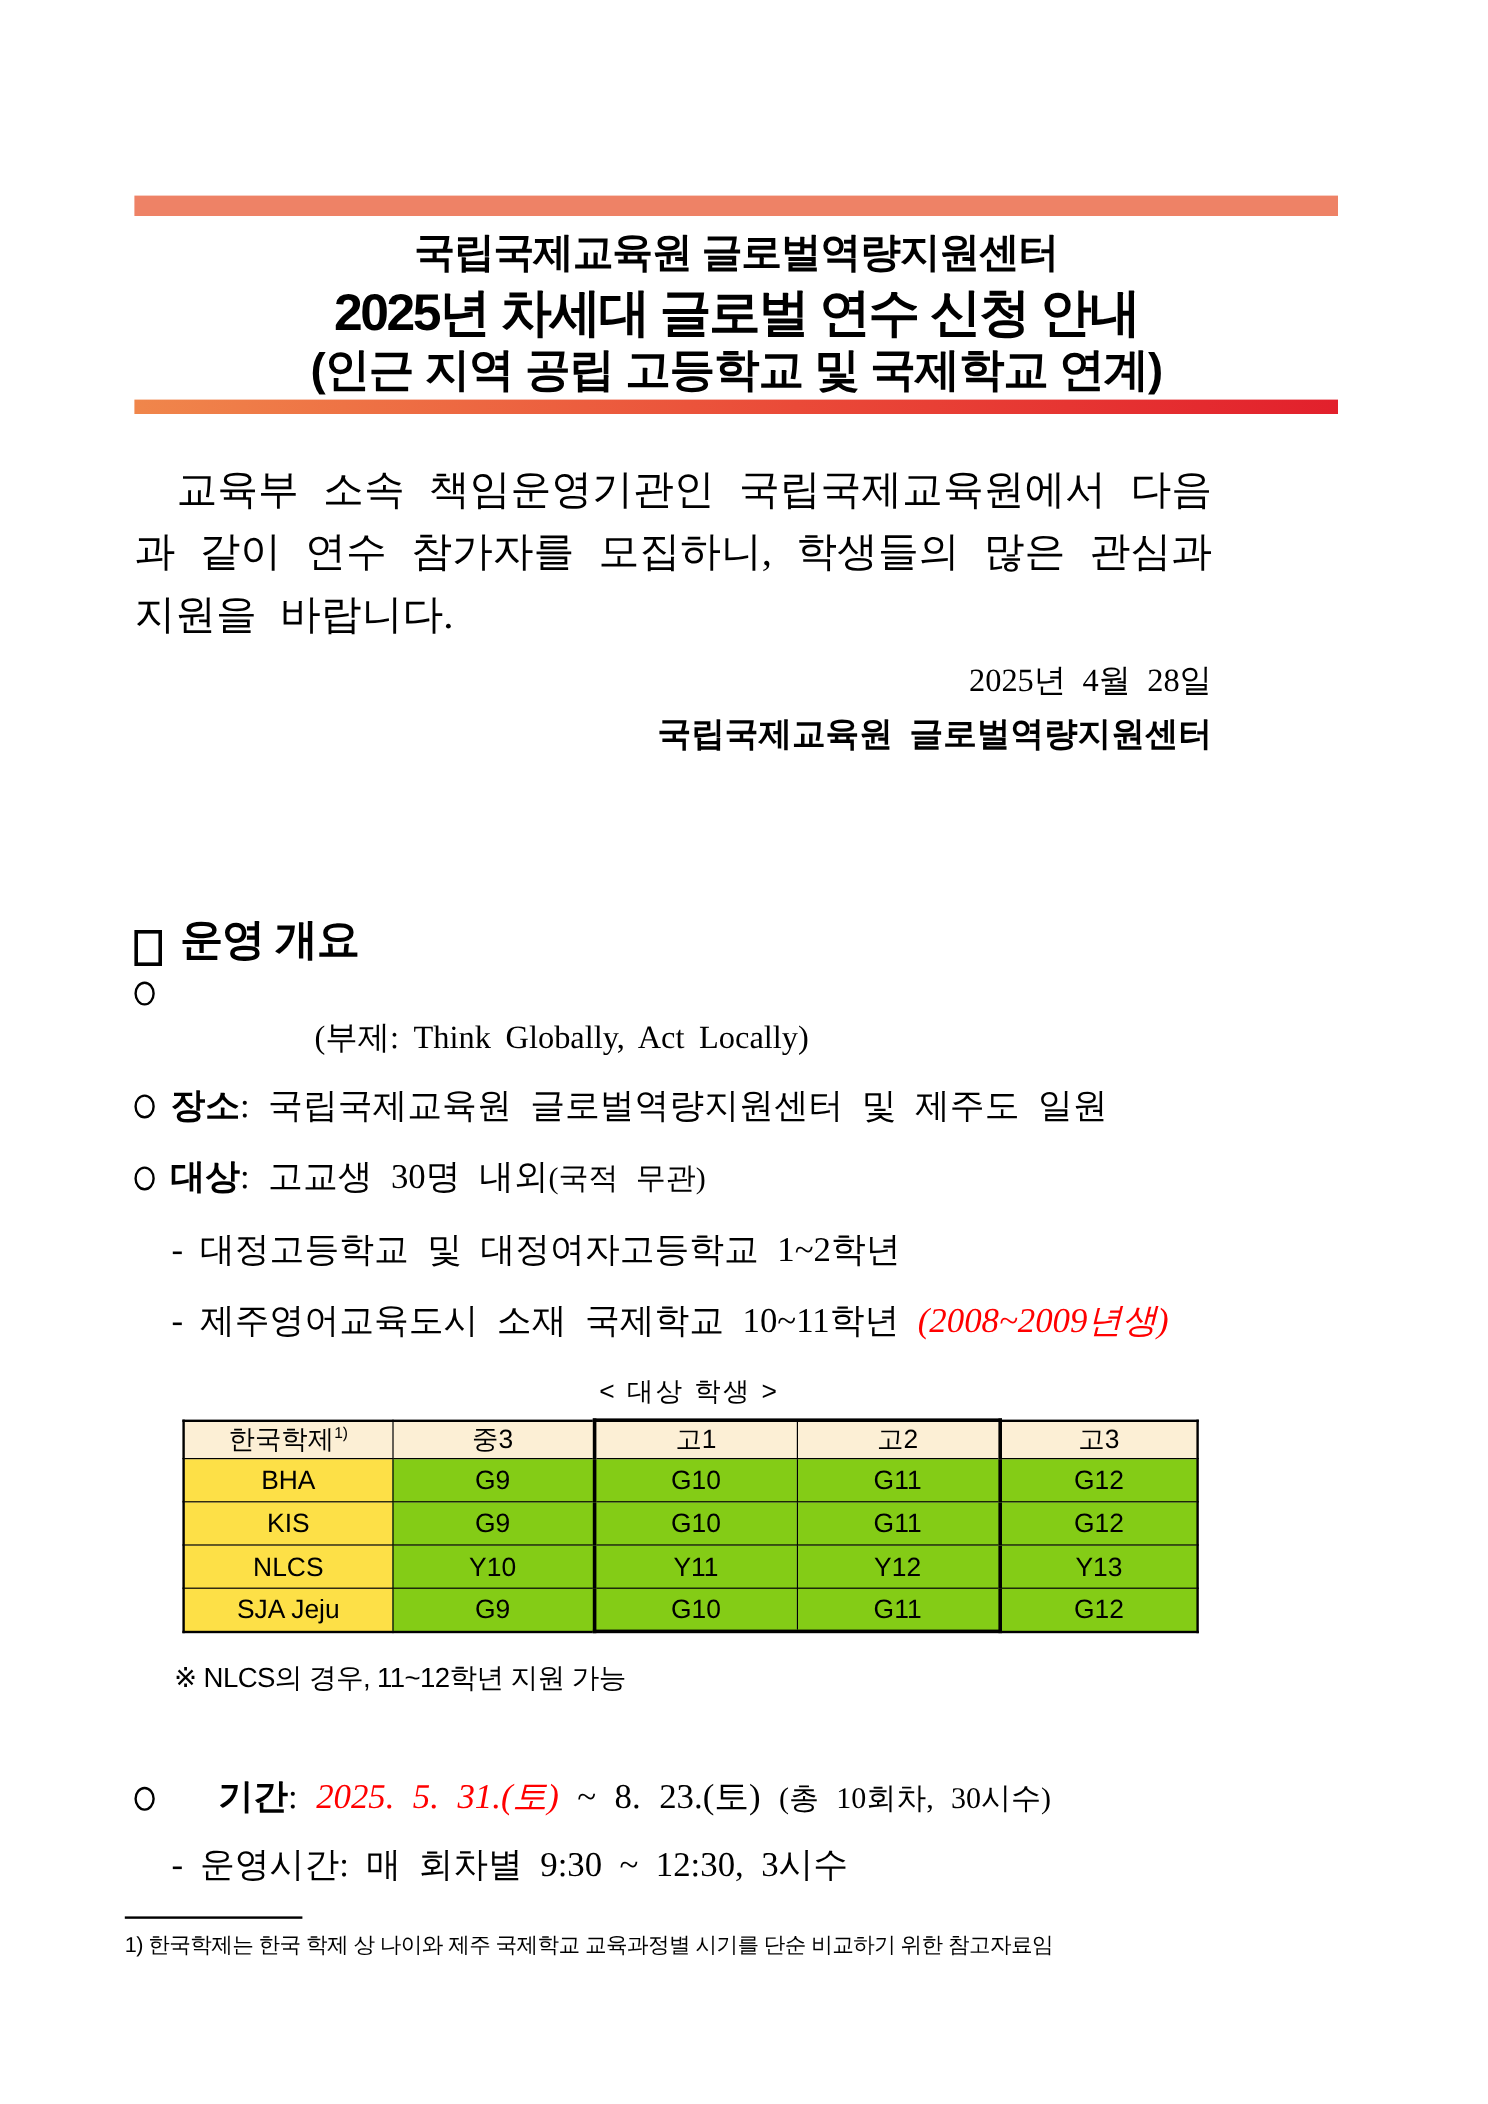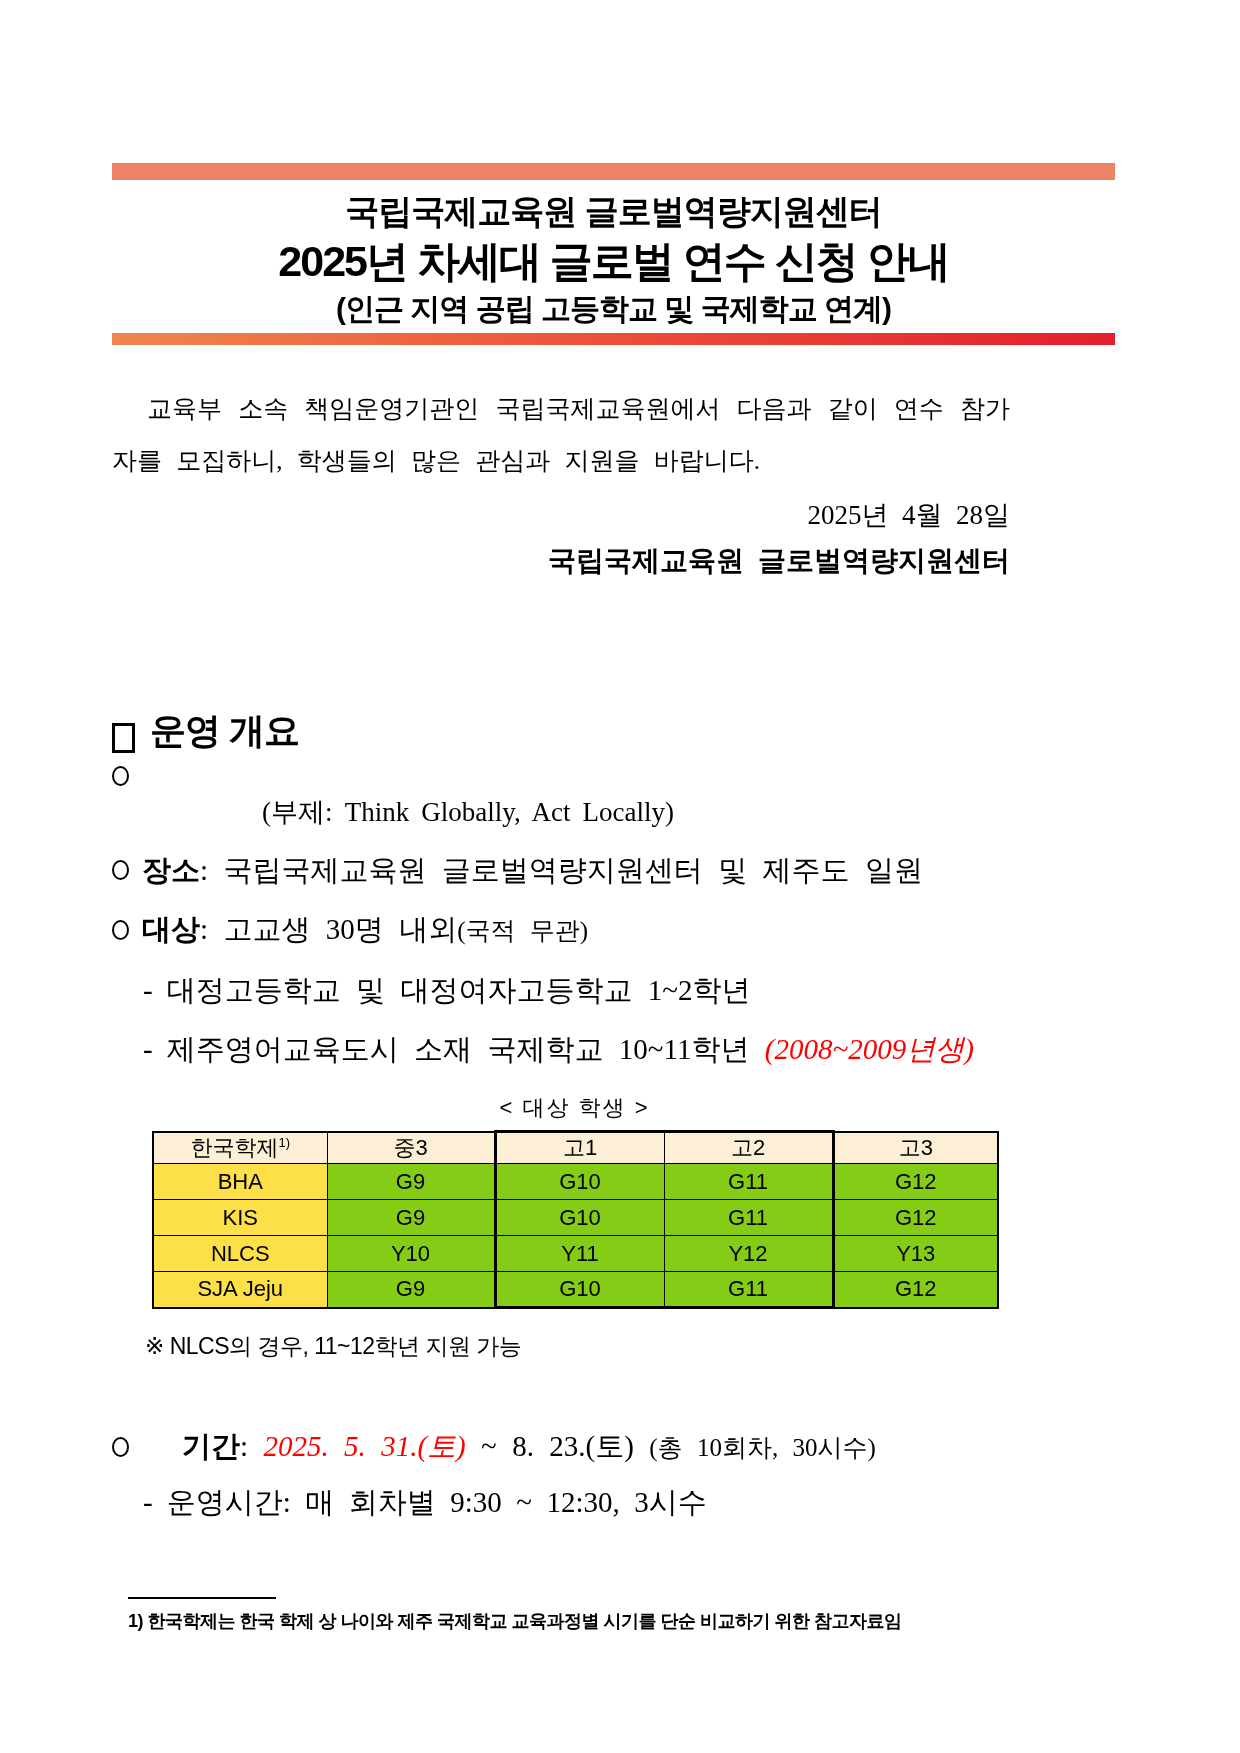--- a/index.html
+++ b/index.html
@@ -17,26 +17,26 @@
   .bar-top { height:17px; margin-top:163px; background:#ee8266; }
   .bar-bottom { height:12px; margin-top:3px;
     background:linear-gradient(90deg,#f0864b 0%,#ea4a38 55%,#e2202c 100%); }
   .titles {
     width:1003px; margin-left:112px; text-align:center;
     font-family:"Liberation Sans","DejaVu Sans",sans-serif;
     font-weight:bold; letter-spacing:-1px;
   }
   .title-1 { font-size:34px; line-height:46px; margin-top:8px; }
   .title-2 { font-size:43px; line-height:54px; letter-spacing:-2px; }
-  .title-3 { font-size:30px; line-height:42px; }
+  .title-3 { font-size:38px; line-height:42px; }
   
   .text-col { margin-left:112px; width:898px; }
   .intro-para {
     margin-top:38px;
-    font-size:25px; line-height:52px;
+    font-size:34px; line-height:52px;
     text-align:justify; text-indent:35px;
     word-spacing:0.32em;
   }
   .doc-date { margin-top:8px; font-size:27px; line-height:40px; text-align:right; word-spacing:0.25em; }
   .doc-sender { margin-top:6px; font-size:28px; line-height:40px; text-align:right; font-weight:bold; word-spacing:0.25em; }
   
   .section-head {
     margin:128px 0 0 112px;
     font-family:"Liberation Sans","DejaVu Sans",sans-serif;
     font-weight:bold; font-size:36px; line-height:44px; letter-spacing:-1px;
@@ -83,21 +83,21 @@
   .tbl-note {
     margin:22px 0 0 145px;
     font-family:"Liberation Sans","DejaVu Sans",sans-serif;
     font-size:23px; line-height:30px; letter-spacing:-0.5px;
   }
   
   .period-line { margin-top:62px;gap:40px; }
   .sub-dash { margin:8px 0 0 143px; font-size:29px; line-height:46px; word-spacing:0.25em; }
   .small-serif { font-size:25px; }
   
-  .footnote { position:absolute; left:128px; top:1597px; width:1000px;font-weight:bold; }
+  .footnote { position:absolute; left:104px; top:1597px; width:1000px; }
   .footnote-rule { width:148px; height:0; border-top:2px solid #000; }
   .footnote-text {
     margin-top:10px;
     font-family:"Liberation Sans","DejaVu Sans",sans-serif;
     font-size:18px; line-height:24px; letter-spacing:-0.5px;
   }
 </style>
 </head>
 <body>
 

